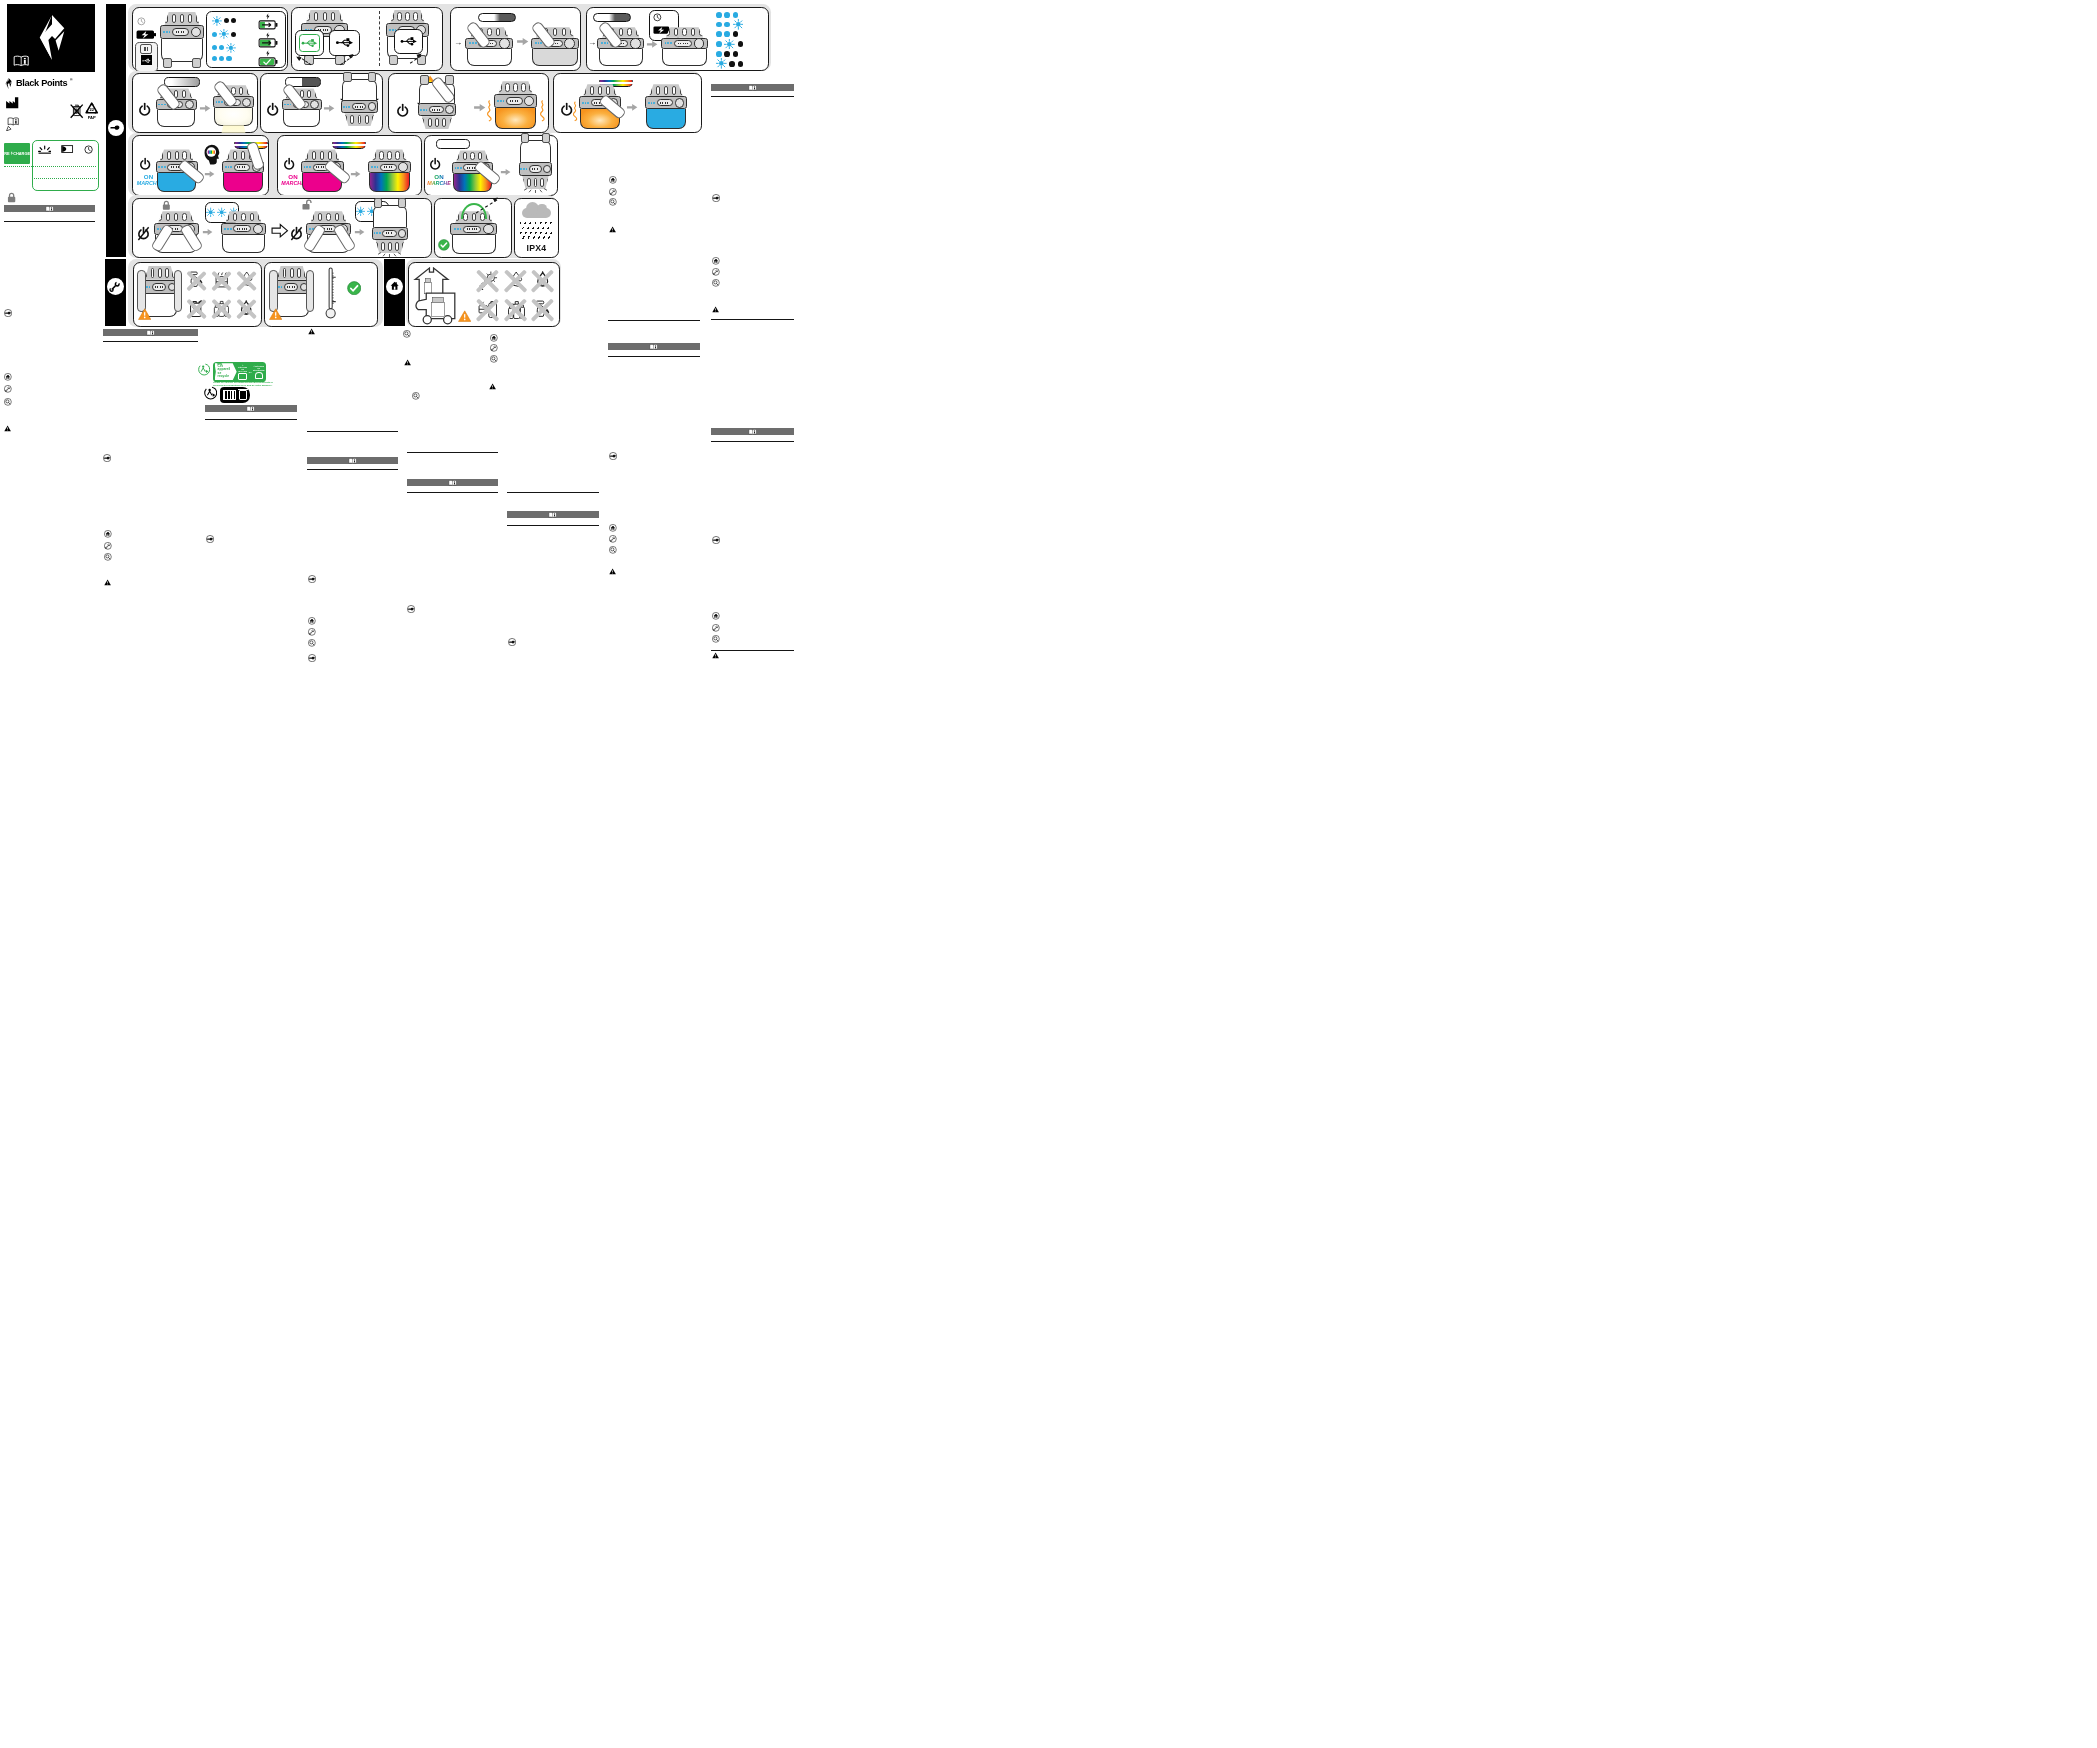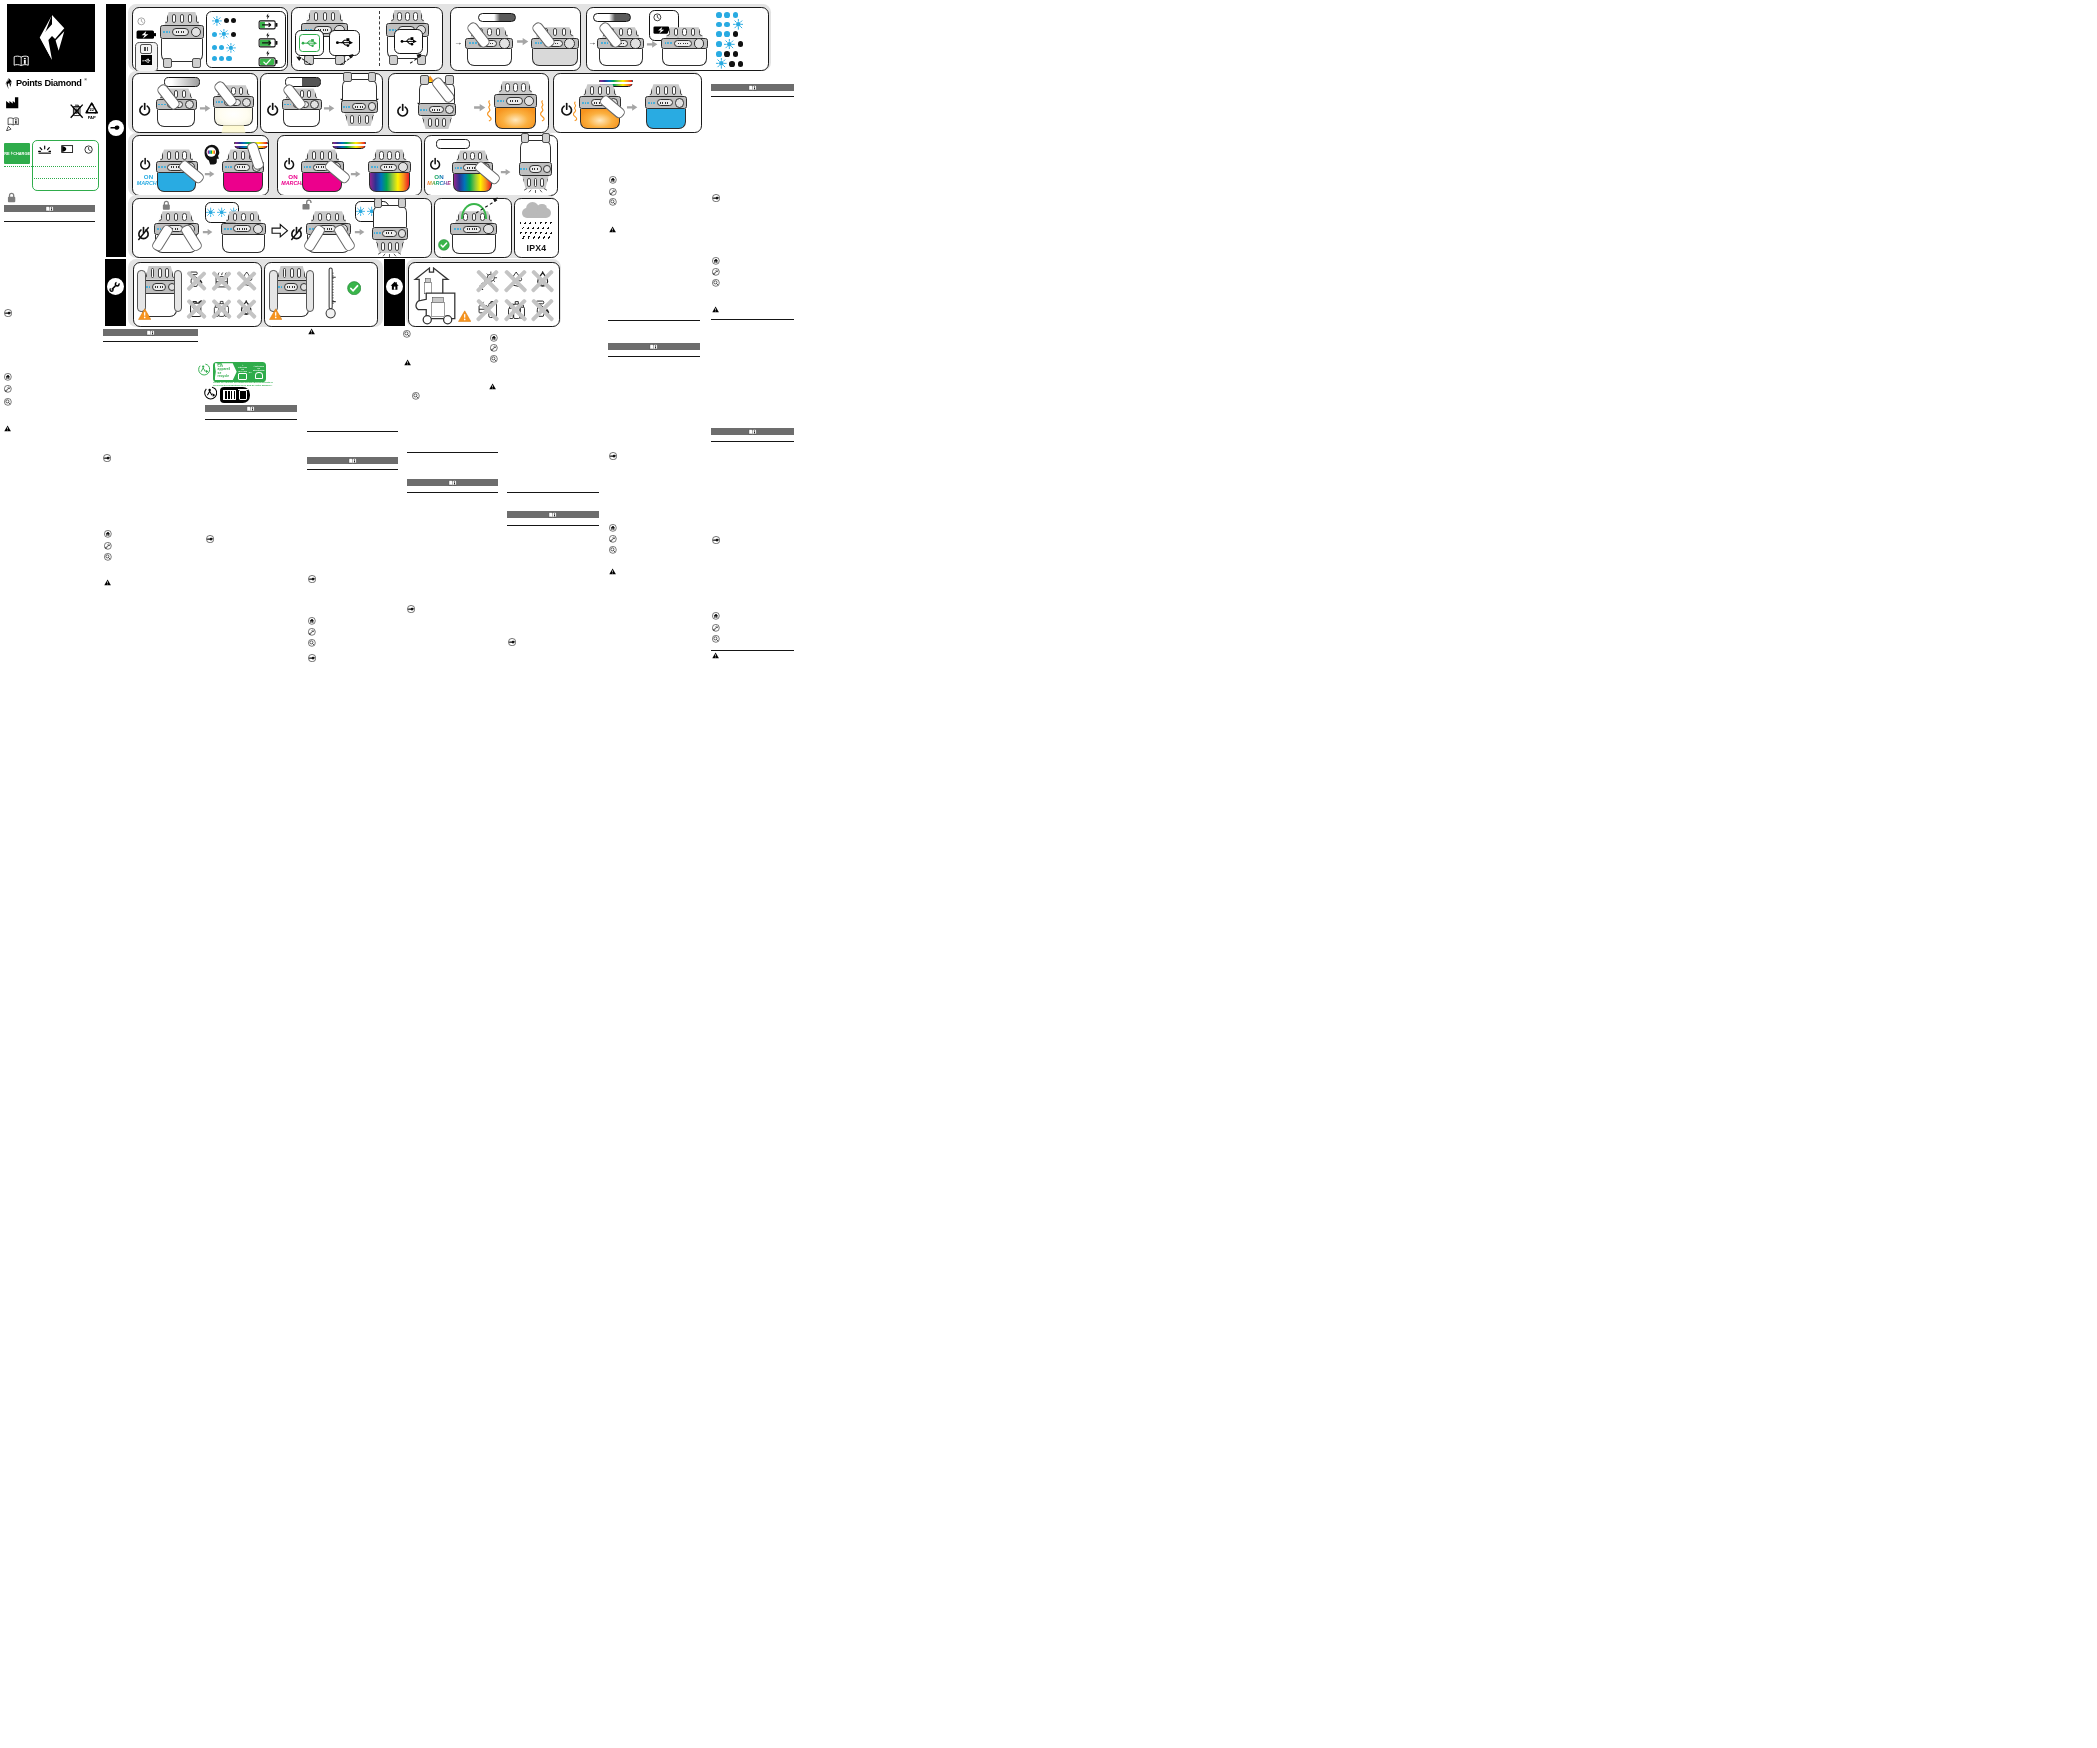--- a/index.html
+++ b/index.html
@@ -109,21 +109,21 @@
           <path d="M14 3C10 1 5 1 2 2.5V17c3-1.5 8-1.5 12 .5 4-2 9-2 12-.5V2.5C23 1 18 1 14 3z" fill="none" stroke="#fff" stroke-width="1.6"></path>
           <path d="M14 3v14.5" stroke="#fff" stroke-width="1.4" fill="none"></path>
           <rect x="18.6" y="4.6" width="3.2" height="2.2" fill="#fff"></rect>
           <rect x="18.6" y="8" width="3.2" height="6.6" fill="#fff"></rect>
         </svg></span>
   </div>
   <div class="wordmark" style="left:4.1px;top:78px;">
     <svg width="9.2" height="11.3" viewBox="0 0 62 88">
         <path d="M31 0 L55 26 L37 47 L31 41 Z M31 41 L24 49 L31 88 L8 44 L31 18 Z M38 50 L55 32 L44 70 Z M30 2 L7 44 L30 86 L14 44 Z" fill="#000"></path>
       </svg>
-    <span class="wm">Points Diamond</span>
+    <span class="wm">Black Points</span>
     <sup>®</sup>
   </div>
   <span class="abs" style="left:5.1px;top:96px;width:14.4px;height:13.4px;"><svg viewBox="0 0 26 24" width="100%" height="100%" preserveAspectRatio="xMidYMid meet">
         <path d="M2 22V9l6 4.5V9l6 4.5V9l4 3V2h6v20z" fill="#000"></path>
       </svg></span>
   <span class="abs" style="left:69px;top:103px;width:15.4px;height:16.4px;"><svg viewBox="0 0 28 30" width="100%" height="100%" preserveAspectRatio="xMidYMid meet">
         <g stroke="#000" stroke-width="1.6" fill="none">
           <rect x="8" y="7" width="12" height="16" rx="1.5"></rect>
           <path d="M6 7h16M11 4h6v3"></path>
           <path d="M11 10v10M14 10v10M17 10v10"></path>

